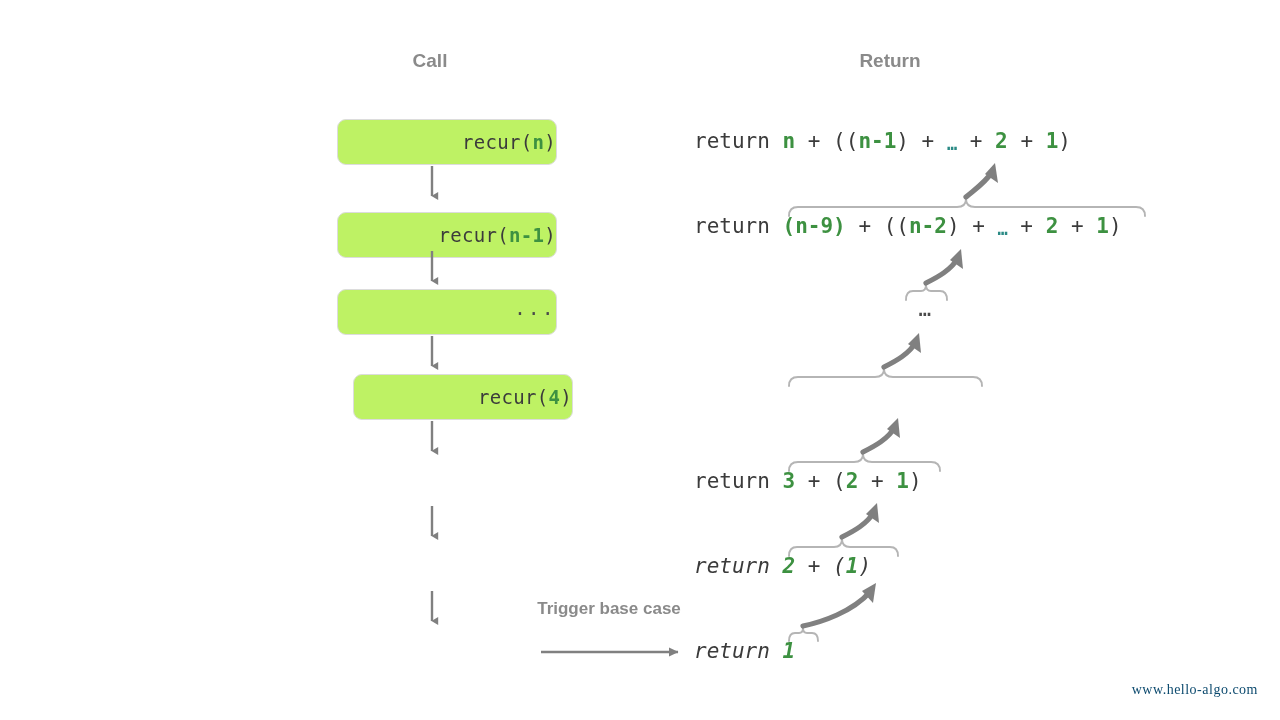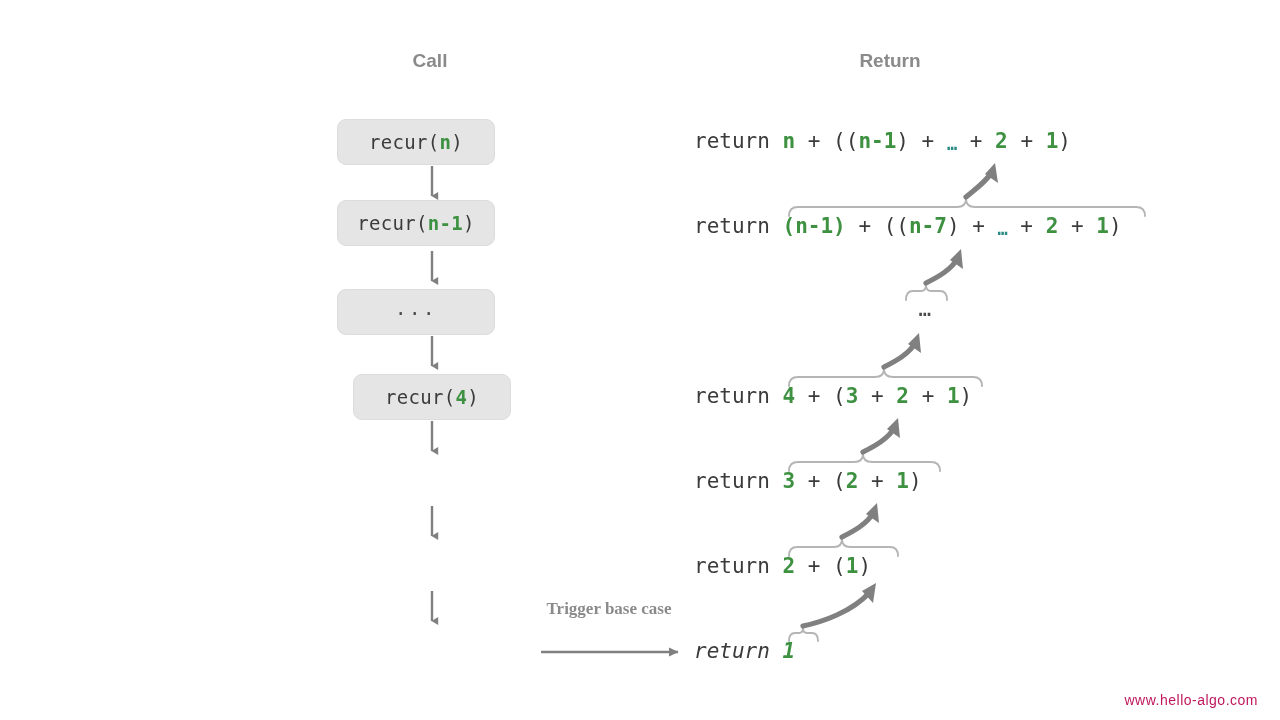--- a/index.html
+++ b/index.html
@@ -29,28 +29,28 @@
     font-size: 19px;
     color: #8a8a8a;
     text-align: center;
     white-space: nowrap;
     transform: translateX(-50%);
   }
 
   .call-box {
     position: absolute;
     box-sizing: border-box;
-    width: 158px;
+    width: 220px;
     height: 46px;
-    background: #e5e5e5;
+    background: #bef264;
     border: 1.6px solid #dcdcdc;
     border-radius: 9px;
     display: flex;
     align-items: center;
-    justify-content: center;
+    justify-content: flex-end;
     font-family: "DejaVu Sans Mono", monospace;
     font-size: 19px;
     color: #3b3b3b;
     letter-spacing: 0.3px;
     white-space: nowrap;
   }
   .call-box .dots-box {
     letter-spacing: 2.5px;
     font-size: 19px;
     color: #4a4a4a;
@@ -84,35 +84,35 @@
     font-family: "DejaVu Sans Mono", monospace;
     font-size: 21px;
     color: #4a4a4a;
     letter-spacing: 2.5px;
     white-space: nowrap;
     transform: translateX(-50%);
   }
 
   .trigger-label {
     position: absolute;
-    font-family: Liberation Serif, serif;
+    font-family: Liberation Sans, sans-serif;
     font-weight: bold;
     font-size: 17px;
     color: #8a8a8a;
     white-space: nowrap;
     transform: translateX(-50%);
   }
 
   .watermark {
     position: absolute;
     right: 22px;
-    bottom: 12px;
-    font-family: Liberation Sans, sans-serif;
+    bottom: 22px;
+    font-family: Liberation Serif, serif;
     font-size: 14px;
-    color: #be185d;
+    color: #0c4a6e;
     letter-spacing: 0.5px;
     white-space: nowrap;
   }
 
   svg.overlay {
     position: absolute;
     left: 0; top: 0;
     width: 1280px;
     height: 720px;
     pointer-events: none;
@@ -123,21 +123,21 @@
 
 <div id="stage">
 
   <div class="col-header" style="left:430px; top:50px;">Call</div>
   <div class="col-header" style="left:890px; top:50px;">Return</div>
 
   <div class="call-box" style="left:337px; top:119px;">
     <span><span class="kw">recur(</span><span style="color:#3d9141;font-weight:bold;">n</span><span>)</span></span>
   </div>
 
-  <div class="call-box" style="left:337px; top:200px;">
+  <div class="call-box" style="left:337px; top:212px;">
     <span><span>recur(</span><span style="color:#3d9141;font-weight:bold;">n-1</span><span>)</span></span>
   </div>
 
   <div class="call-box" style="left:337px; top:289px;">
     <span class="dots-box">...</span>
   </div>
 
   <div class="call-box" style="left:337px; top:374px;margin-left:16px;">
     <span><span>recur(</span><span style="color:#3d9141;font-weight:bold;">4</span><span>)</span></span>
   </div>
@@ -145,34 +145,31 @@
 
 
 
   <div class="trigger-label" style="left:609px; top:599px;">Trigger base case</div>
 
   <div class="ret-line" style="left:694px; top:131px;text-align:center;">
     <span class="kw">return</span><span class="op">&nbsp;</span><span class="g">n</span><span class="op">&nbsp;+&nbsp;((</span><span class="g">n-1</span><span class="op">)&nbsp;+&nbsp;</span><span class="el">…</span><span class="op">&nbsp;+&nbsp;</span><span class="g">2</span><span class="op">&nbsp;+&nbsp;</span><span class="g">1</span><span class="op">)</span>
   </div>
 
   <div class="ret-line" style="left:694px; top:216px;">
-    <span class="kw">return</span><span class="op">&nbsp;</span><span class="g">(n-1)</span><span class="op">&nbsp;+&nbsp;((</span><span class="g">n-7</span><span class="op">)&nbsp;+&nbsp;</span><span class="el">…</span><span class="op">&nbsp;+&nbsp;</span><span class="g">2</span><span class="op">&nbsp;+&nbsp;</span><span class="g">1</span><span class="op">)</span>
+    <span class="kw">return</span><span class="op">&nbsp;</span><span class="g">(n-9)</span><span class="op">&nbsp;+&nbsp;((</span><span class="g">n-2</span><span class="op">)&nbsp;+&nbsp;</span><span class="el">…</span><span class="op">&nbsp;+&nbsp;</span><span class="g">2</span><span class="op">&nbsp;+&nbsp;</span><span class="g">1</span><span class="op">)</span>
   </div>
 
   <div class="mid-dots" style="left:926px; top:297px;">…</div>
 
-  <div class="ret-line" style="left:694px; top:386px;">
-    <span class="kw">return</span><span class="op">&nbsp;</span><span class="g">4</span><span class="op">&nbsp;+&nbsp;(</span><span class="g">3</span><span class="op">&nbsp;+&nbsp;</span><span class="g">2</span><span class="op">&nbsp;+&nbsp;</span><span class="g">1</span><span class="op">)</span>
-  </div>
 
   <div class="ret-line" style="left:694px; top:471px;">
     <span class="kw">return</span><span class="op">&nbsp;</span><span class="g">3</span><span class="op">&nbsp;+&nbsp;(</span><span class="g">2</span><span class="op">&nbsp;+&nbsp;</span><span class="g">1</span><span class="op">)</span>
   </div>
 
-  <div class="ret-line" style="left:694px; top:556px;">
+  <div class="ret-line" style="left:694px; top:556px;font-style:italic;">
     <span class="kw">return</span><span class="op">&nbsp;</span><span class="g">2</span><span class="op">&nbsp;+&nbsp;(</span><span class="g">1</span><span class="op">)</span>
   </div>
 
   <div class="ret-line" style="left:694px; top:641px;font-style:italic;">
     <span class="kw">return</span><span class="op">&nbsp;</span><span class="g">1</span>
   </div>
 
   <svg class="overlay" viewBox="0 0 1280 720">
     <defs>
       <marker id="arrowDown" markerWidth="9" markerHeight="9" refX="4.5" refY="7.4" orient="auto" markerUnits="userSpaceOnUse">

